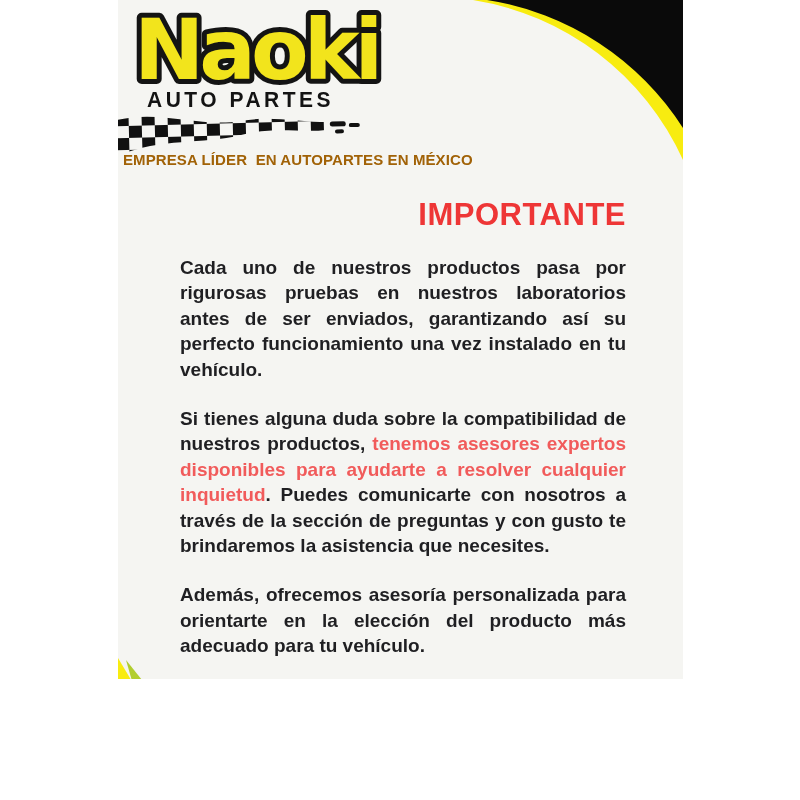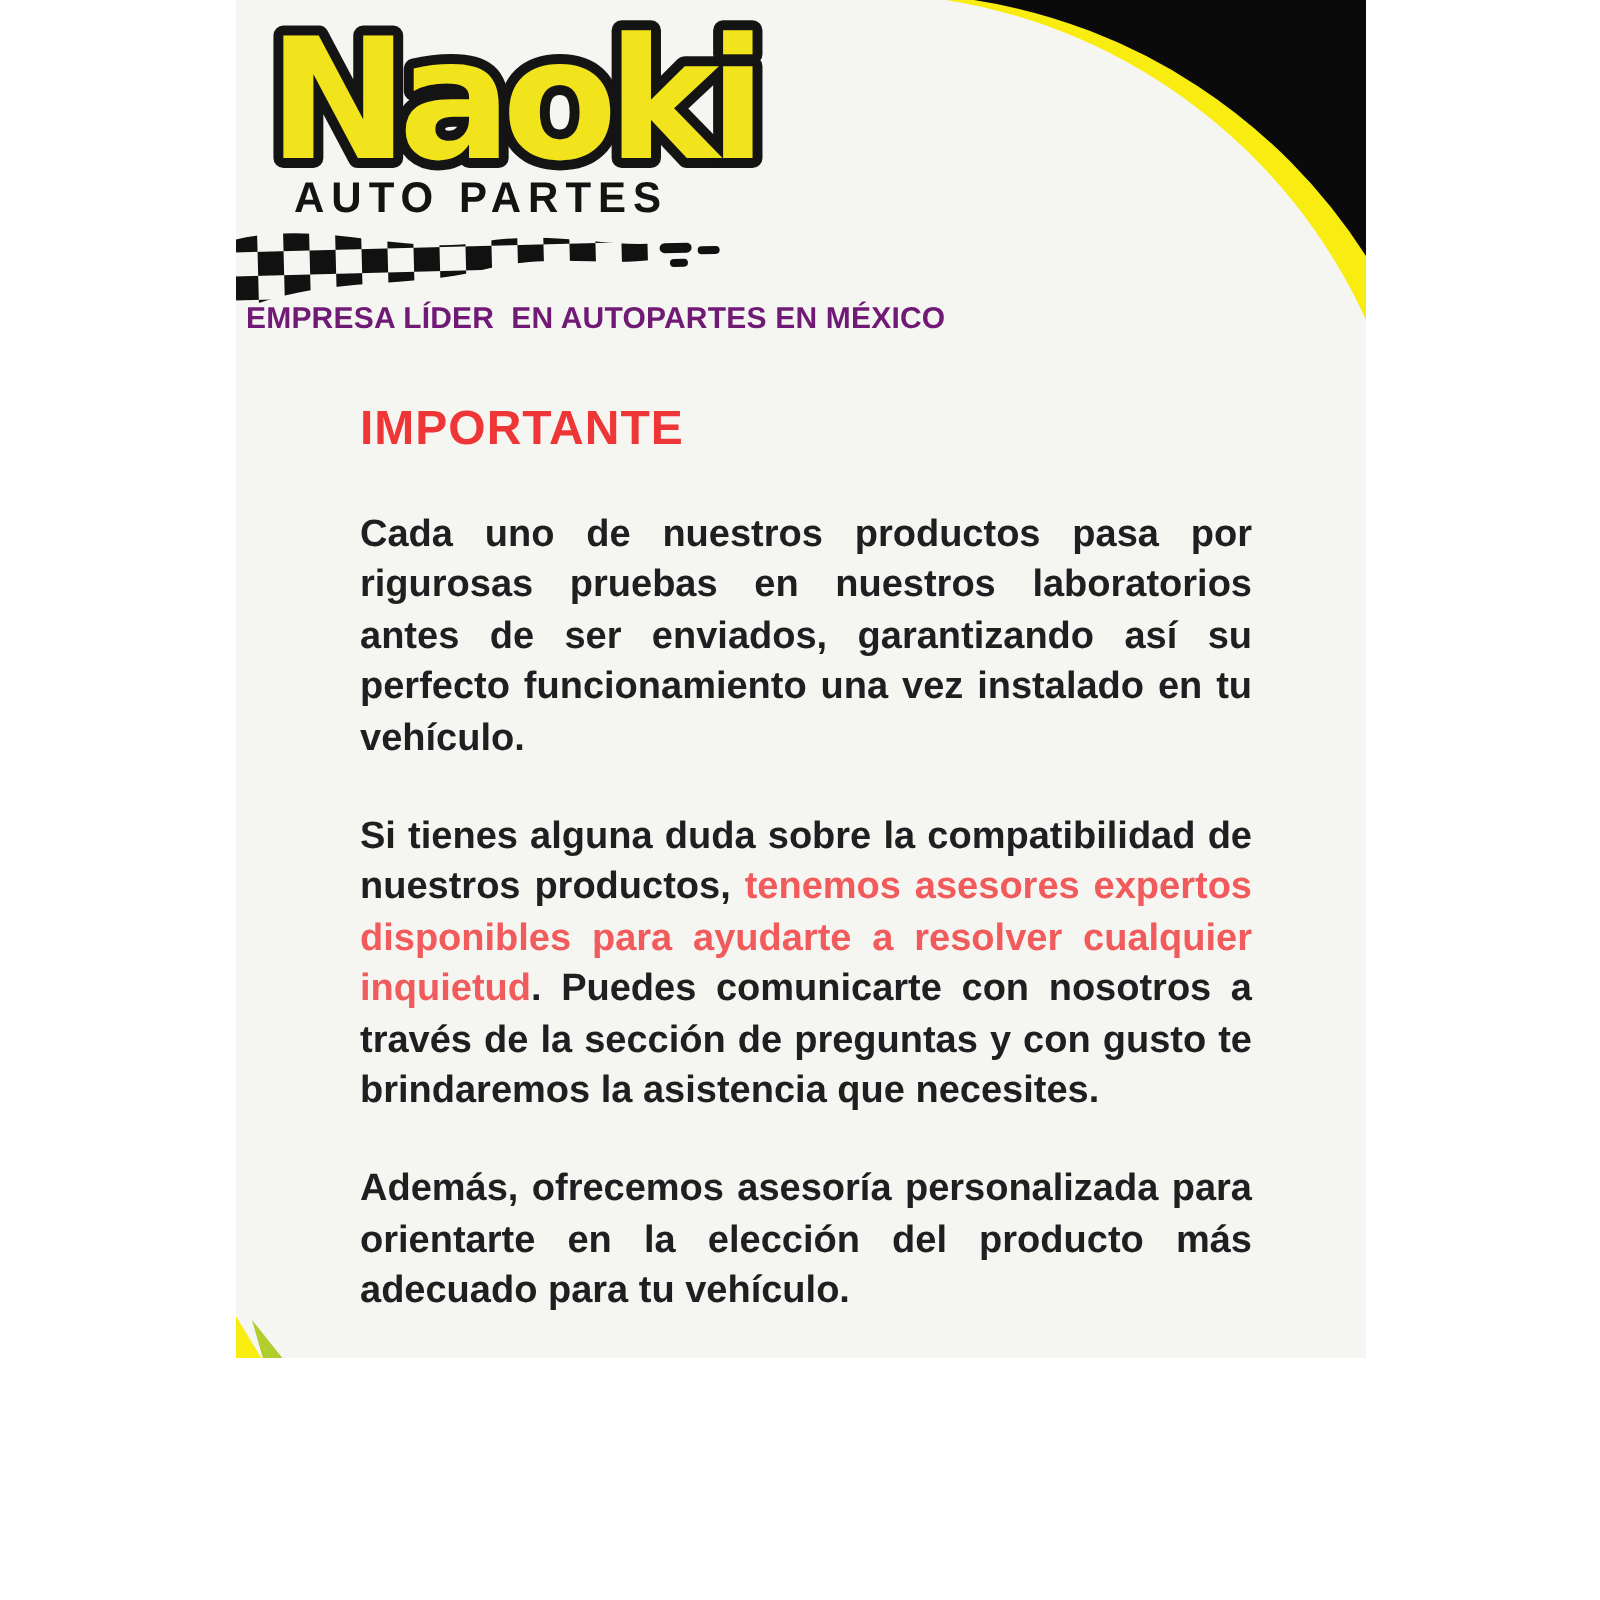--- a/index.html
+++ b/index.html
@@ -10,26 +10,26 @@
   
   .corner-svg{position:absolute;top:0;right:0;width:228px;height:162px;display:block;}
 
   
   .naoki-svg{position:absolute;left:12px;top:1px;width:252px;height:96px;display:block;}
   .autopartes{position:absolute;left:3px;top:89px;font-weight:700;font-size:21px;line-height:1;
               letter-spacing:3.5px;color:#131313;transform:scaleY(1.02);margin-left:26px;}
   .flag-svg{position:absolute;left:-2px;top:111px;width:250px;height:44px;display:block;
             transform:rotate(-1.5deg);}
   .tagline{position:absolute;left:5px;top:152px;font-weight:700;font-size:15px;line-height:1.1;
-           color:#701a75;white-space:pre;letter-spacing:0.1px;}
+           color:#a16207;white-space:pre;letter-spacing:0.1px;}
 
   
   .content{position:absolute;left:62px;top:197px;width:446px;}
-  .title{margin:0 0 22px 0;font-size:24px;line-height:36px;font-weight:700;letter-spacing:0.5px;
-         color:#ee3636;}
+  .title{margin:0 0 22px 0;font-size:31px;line-height:36px;font-weight:700;letter-spacing:0.5px;
+         color:#ee3636;text-align:right;}
   .content p{margin:0 0 24px 0;font-size:19px;line-height:25.4px;font-weight:700;color:#1f1f22;
              text-align:justify;text-align-last:left;}
   .content p:last-child{margin-bottom:16px;}
   .hl{color:#f15b5b;}
 
   
   .deco{position:absolute;inset:0;pointer-events:none;}
   .shape{position:absolute;inset:0;}
   .d-yellow-l{clip-path:polygon(0px 658px,85px 800px,0px 800px);background:#f8ec10;}
   .d-fan-l{clip-path:polygon(8px 660px,120px 800px,48px 800px);

